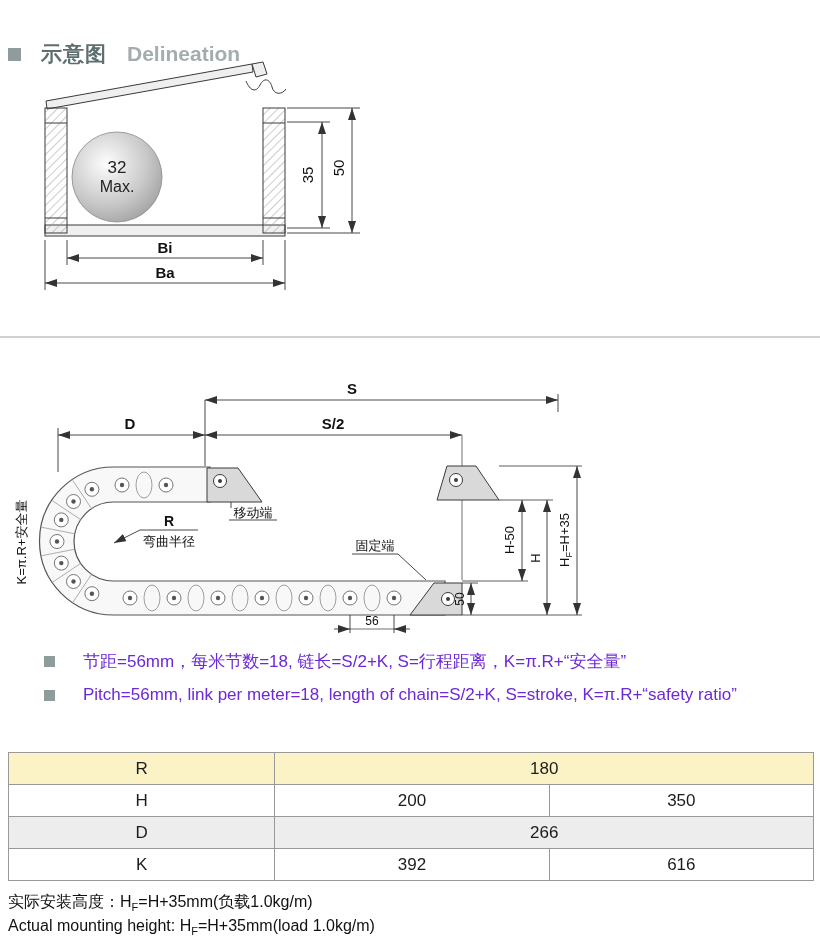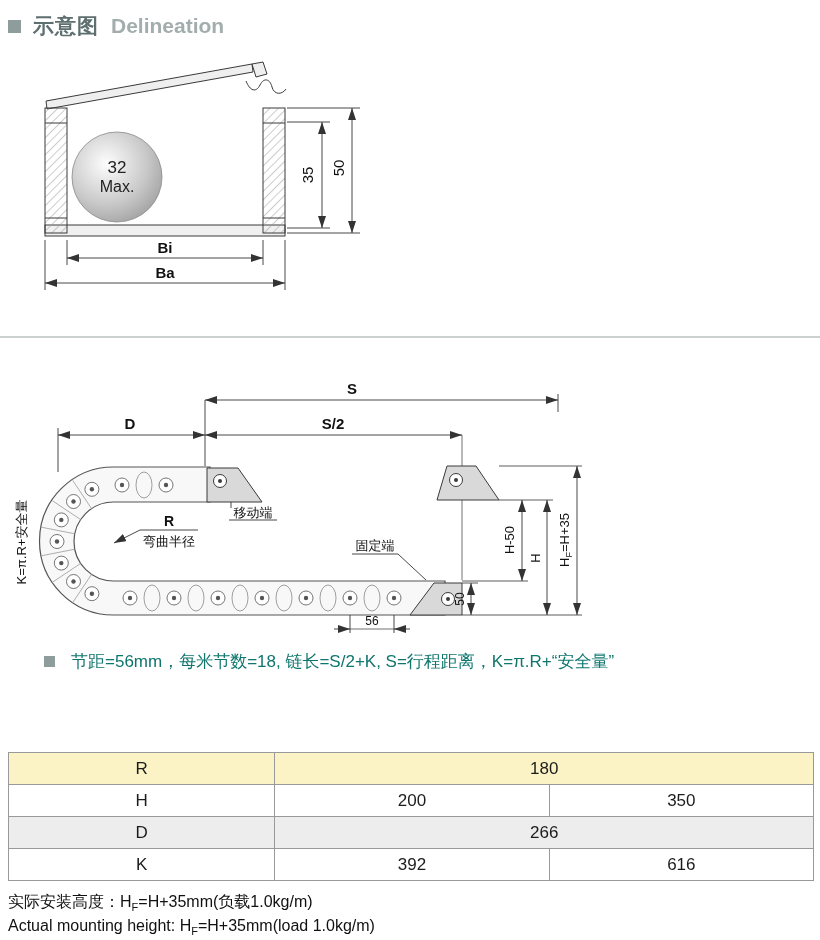--- a/index.html
+++ b/index.html
@@ -1,24 +1,24 @@
 <!DOCTYPE html>
 <html><head>
 <meta charset="utf-8">
 <style>
   html,body{margin:0;padding:0;background:#fff;}
   .page{position:relative;width:820px;height:940px;background:#ffffff;overflow:hidden;
         font-family:"Liberation Sans","DejaVu Sans",sans-serif;color:#1c1c1c;}
   .abs{position:absolute;}
-  .sec-header{position:absolute;left:8px;display:flex;align-items:center;gap:12px;}
+  .sec-header{position:absolute;left:8px;display:flex;align-items:center;gap:20px;margin-top:28px;}
   .bullet{width:13px;height:13px;background:#8f9c9c;flex:0 0 auto;}
   .sec-header .zh{font-size:21px;font-weight:bold;color:#5e6f6f;letter-spacing:1px;}
   .sec-header .en{font-size:21px;color:#a3adad;font-weight:bold;}
   .divider{position:absolute;left:0;width:820px;height:2px;background:#ccd2d2;}
-  .note{position:absolute;left:8px;display:flex;align-items:center;gap:16px;font-size:17px;color:#0f766e;padding-left:36px;}
+  .note{position:absolute;left:8px;display:flex;align-items:center;gap:28px;font-size:17px;color:#6d28d9;padding-left:36px;}
   .note .bullet{width:11px;height:11px;}
   .spec-table{position:absolute;left:8px;top:752px;width:804px;border:1px solid #999999;border-bottom:none;font-size:17px;}
   .t-row{display:flex;height:31px;border-bottom:1px solid #999999;background:#ffffff;}
   .t-row.header{background:#fbf2c5;}
   .t-row.alt{background:#ededed;}
   .t-cell{flex:0 0 33%;display:flex;align-items:center;justify-content:center;border-right:1px solid #999999;}
   .t-cell.c2{flex:0 0 34%;}
   .t-cell:last-child{border-right:none;flex:1 1 auto;}
   .foot{position:absolute;left:8px;font-size:16px;color:#111;text-align:center;}
   .foot sub{font-size:11px;}
@@ -268,20 +268,24 @@
       <line x1="410" y1="249" x2="394" y2="249" marker-end="url(#ar2)"></line>
       <line x1="350" y1="249" x2="394" y2="249" stroke-width="0.7"></line>
       <text x="372" y="245" text-anchor="middle" font-size="12" fill="#111" stroke="none">56</text>
     </g>
   </svg>
 
   <div class="note" style="top:650px;">
     <span class="bullet"></span>
     <span>节距=56mm，每米节数=18, 链长=S/2+K, S=行程距离，K=π.R+“安全量”</span>
   </div>
+  <div class="note" style="top:685px;">
+    <span class="bullet"></span>
+    <span>Pitch=56mm, link per meter=18, length of chain=S/2+K, S=stroke, K=π.R+“safety ratio”</span>
+  </div>
 
   <div class="spec-table">
     <div class="t-row header">
       <div class="t-cell">R</div>
       <div class="t-cell">180</div>
     </div>
     <div class="t-row">
       <div class="t-cell">H</div>
       <div class="t-cell c2">200</div>
       <div class="t-cell">350</div>

